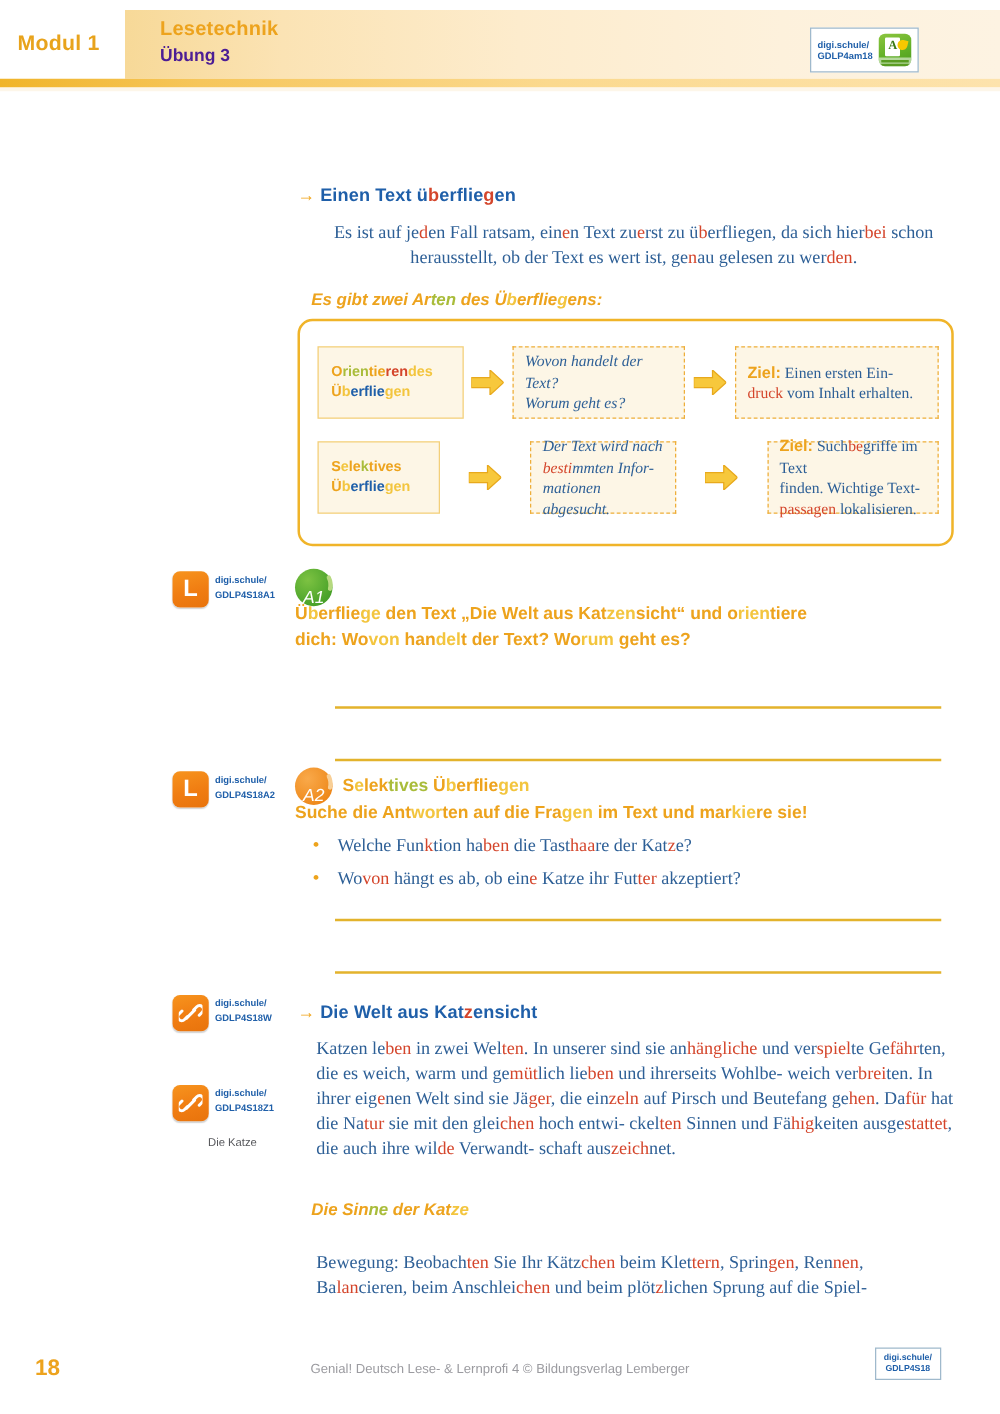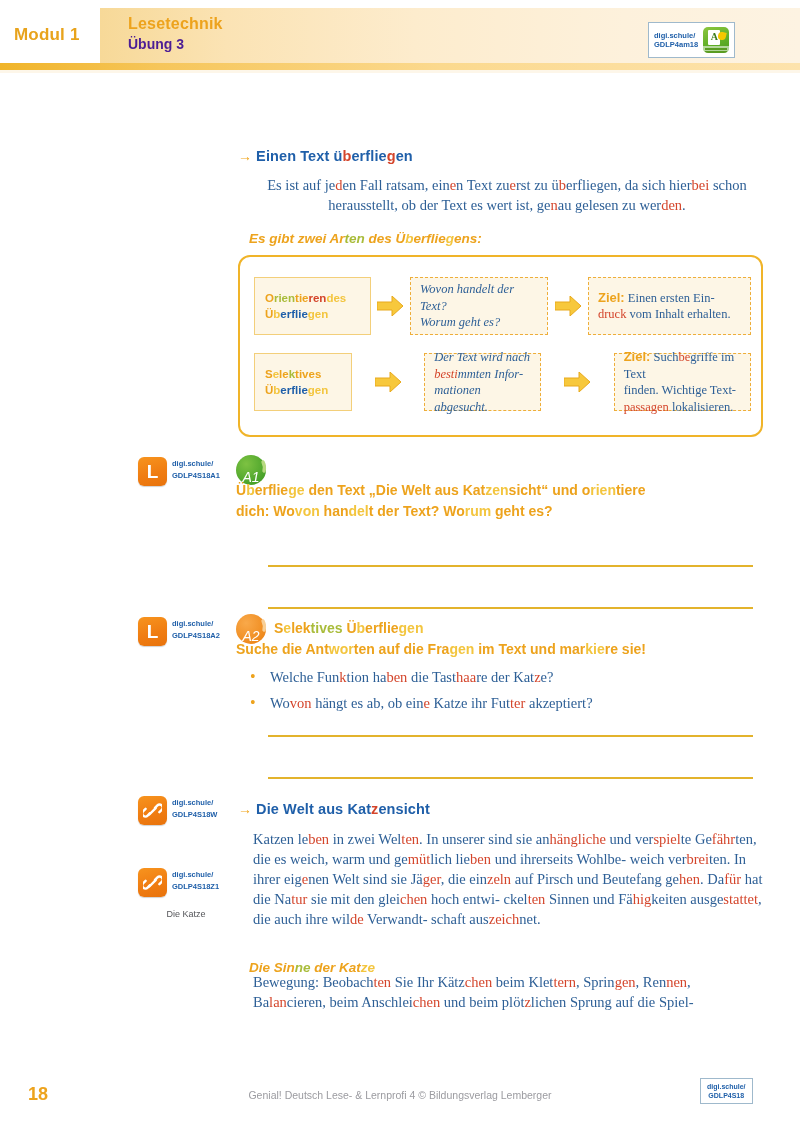--- a/index.html
+++ b/index.html
@@ -368,21 +368,21 @@
     weich ver</span><span class="cr">brei</span><span class="cb">ten. In ihrer eig</span><span class="cr">e</span><span class="cb">nen Welt sind sie Jä</span><span class="cr">ger</span><span class="cb">, die ein</span><span class="cr">zeln</span><span class="cb"> auf Pirsch
     und Beutefang ge</span><span class="cr">hen</span><span class="cb">. Da</span><span class="cr">für</span><span class="cb"> hat die Na</span><span class="cr">tur</span><span class="cb"> sie mit den glei</span><span class="cr">chen</span><span class="cb"> hoch entwi-
     ckel</span><span class="cr">ten</span><span class="cb"> Sinnen und Fä</span><span class="cr">hig</span><span class="cb">keiten ausge</span><span class="cr">stattet</span><span class="cb">, die auch ihre wil</span><span class="cr">de</span><span class="cb"> Verwandt-
     schaft aus</span><span class="cr">zeich</span><span class="cb">net.</span>
   </div>
 
   <div style="position:absolute; left:249px; top:164px; font-style:italic; font-weight:bold; font-size:13.5px;">
     <span class="co">Die Sin</span><span class="cg">ne</span><span class="co"> der Kat</span><span class="cy">ze</span>
   </div>
 
-  <div class="serif" style="position:absolute; left:253px; top:176px; width:512px;">
+  <div class="serif" style="position:absolute; left:253px; top:204px; width:512px;">
     <span class="cb">Bewegung: Beobach</span><span class="cr">ten</span><span class="cb"> Sie Ihr Kätz</span><span class="cr">chen</span><span class="cb"> beim Klet</span><span class="cr">tern</span><span class="cb">, Sprin</span><span class="cr">gen</span><span class="cb">, Ren</span><span class="cr">nen</span><span class="cb">,
     Ba</span><span class="cr">lan</span><span class="cb">cieren, beim Anschlei</span><span class="cr">chen</span><span class="cb"> und beim plöt</span><span class="cr">z</span><span class="cb">lichen Sprung auf die Spiel-</span>
   </div>
 </div>
 
 <div class="footer">
   <div class="pageno">18</div>
   <div class="foot-txt">Genial! Deutsch Lese- &amp; Lernprofi 4 © Bildungsverlag Lemberger</div>
   <div class="digi-badge foot-badge" style="position:absolute; padding:3px 6px;">
     <div>

